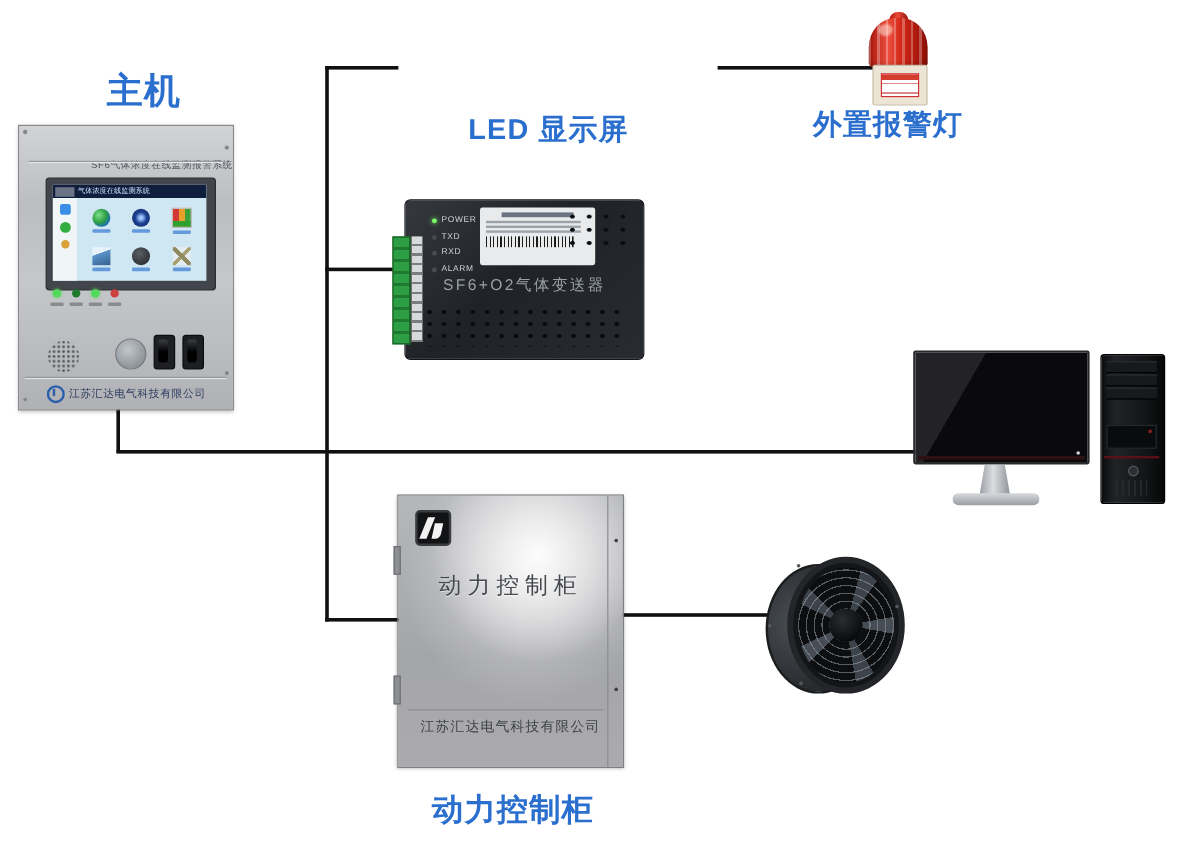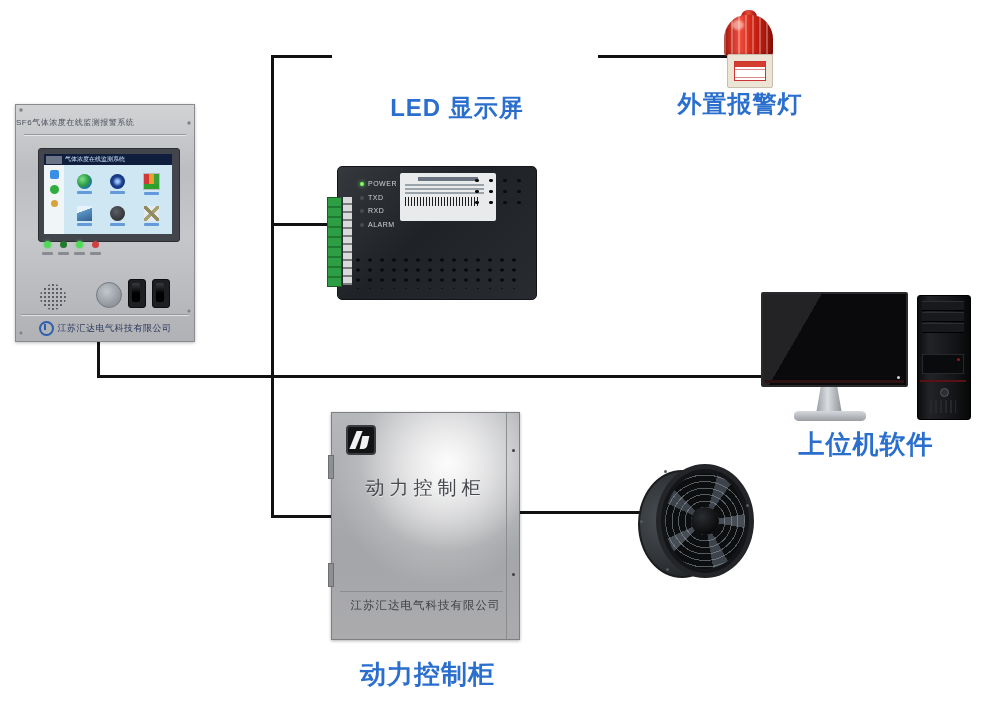--- a/index.html
+++ b/index.html
@@ -32,21 +32,21 @@
   #lbl-cab{left:325px;top:657px;width:205px;font-size:26px;}
   #lbl-fan{left:598px;top:592px;width:200px;font-size:25px;}
 
   
   .host{
     position:absolute;left:15px;top:104px;width:178px;height:236px;
     background:linear-gradient(180deg,#d2d3d5,#bcbdc0 28%,#c6c7ca 55%,#b0b1b4);
     border:1px solid #8a8b8e;box-shadow:0 1px 3px rgba(0,0,0,.25);
   }
   .host .screw{position:absolute;width:4px;height:4px;border-radius:50%;background:#7d7e81;box-shadow:inset 0 0 1px #fff;}
-  .host .panel-title{position:absolute;left:0;top:12px;width:100%;text-align:left;
+  .host .panel-title{position:absolute;left:0;top:27px;width:100%;text-align:right;
     font-size:8px;color:#4b505a;letter-spacing:.5px;}
   .host .groove{position:absolute;left:8px;right:8px;top:29px;height:1px;background:#97989b;box-shadow:0 1px 0 #e4e5e7;}
   .screen-bezel{position:absolute;left:22px;top:43px;width:140px;height:92px;background:#42454b;
     border:1px solid #2b2d31;border-radius:3px;}
   .screen{position:absolute;left:5px;top:5px;width:128px;height:80px;background:#cfe7f2;overflow:hidden;}
   .scr-head{height:11px;background:#0e1e3c;display:flex;align-items:center;padding:0 2px;}
   .scr-tab{width:16px;height:8px;background:#6a7486;margin-right:3px;}
   .scr-title{font-size:6px;color:#cfe2ff;white-space:nowrap;}
   .scr-body{display:flex;height:69px;}
   .scr-side{width:20px;background:#f0f5f8;display:flex;flex-direction:column;align-items:center;padding-top:5px;gap:6px;}
@@ -197,23 +197,23 @@
 
   <div class="wire" id="wire-host-down"></div>
   <div class="wire" id="wire-main-h"></div>
   <div class="wire" id="wire-trunk"></div>
   <div class="wire" id="wire-led"></div>
   <div class="wire" id="wire-tx"></div>
   <div class="wire" id="wire-cab"></div>
   <div class="wire" id="wire-alarm"></div>
   <div class="wire" id="wire-fan"></div>
 
+  <div class="blabel" id="lbl-host">主机</div>
   <div class="blabel" id="lbl-led">LED 显示屏</div>
   <div class="blabel" id="lbl-alarm">外置报警灯</div>
-  <div class="blabel" id="lbl-pc">上位机软件</div>
   <div class="blabel" id="lbl-cab">动力控制柜</div>
 
   <div class="host">
     <div class="screw" style="left:3px;top:3px;"></div>
     <div class="screw" style="right:3px;top:16px;"></div>
     <div class="screw" style="left:3px;bottom:6px;"></div>
     <div class="screw" style="right:3px;bottom:28px;"></div>
     <div class="panel-title">SF6气体浓度在线监测报警系统</div>
     <div class="groove"></div>
 
@@ -306,20 +306,21 @@
       <div class="tx-led-label">ALARM</div>
     </div>
     <div class="tx-sticker">
       <div class="l1"></div>
       <div class="l2"></div>
       <div class="l2"></div>
       <div class="l2"></div>
       <div class="tx-barcode"></div>
     </div>
     <div class="tx-vents-tr"></div>
+    <div class="tx-text">SF6+O2气体变送器</div>
     <div class="tx-vents-b"></div>
   </div>
 
   <div class="monitor">
     <div class="mon-dot"></div>
   </div>
   <div class="mon-neck"></div>
   <div class="mon-base"></div>
   <div class="tower">
     <div class="bay" style="top:5px;"></div>

